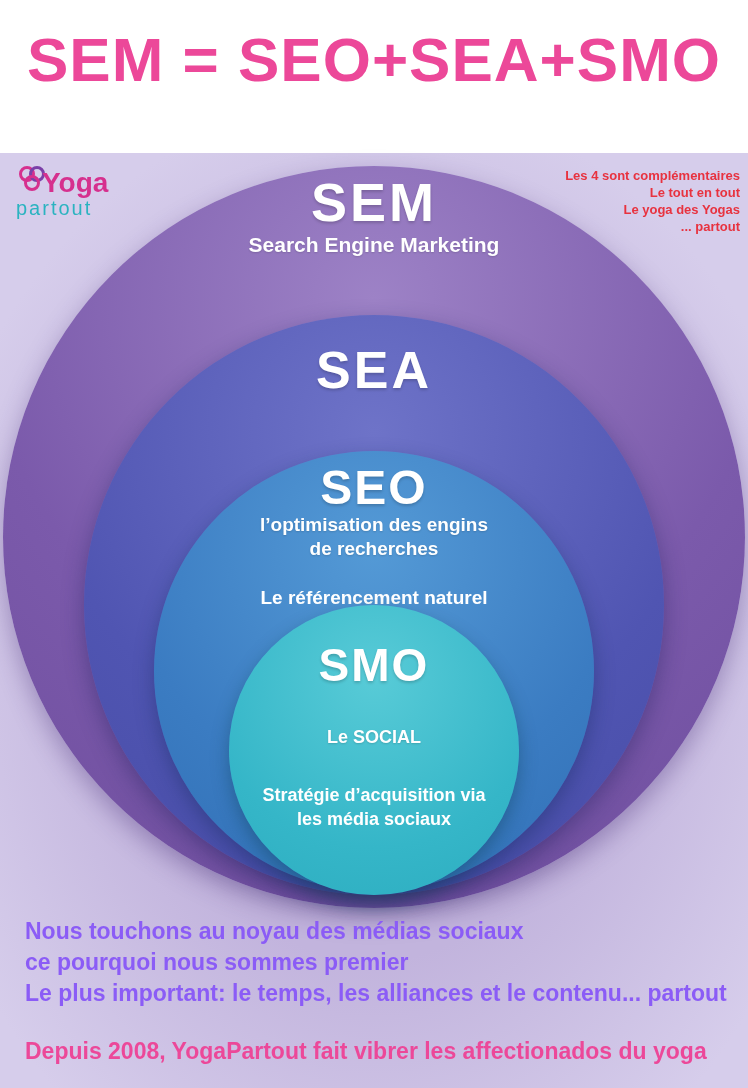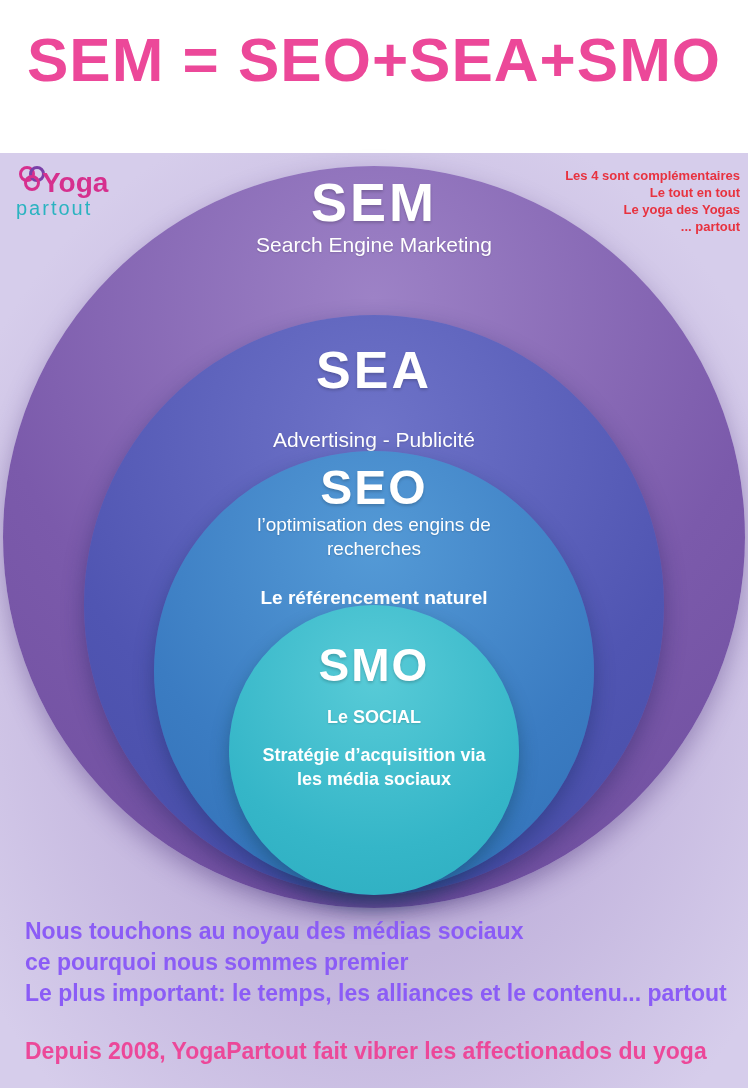--- a/index.html
+++ b/index.html
@@ -15,21 +15,21 @@
   .band{
     position:absolute;top:153px;left:0;width:748px;height:996px;
     background:radial-gradient(ellipse 62% 58% at 50% 52%, #c2b4dd 50%, #d6cdeb 100%);
   }
   .circle{
     position:absolute;border-radius:50%;
     display:flex;flex-direction:column;align-items:center;
     text-align:center;color:#ffffff;box-sizing:border-box;
   }
   .clabel{font-weight:bold;text-shadow:0 2px 3px rgba(0,0,0,.18);line-height:1.05;}
-  .csub{font-weight:normal;text-shadow:0 1px 2px rgba(0,0,0,.15);}
+  .csub{font-weight:bold;text-shadow:0 1px 2px rgba(0,0,0,.15);}
 
   .sem{
     left:3px;top:13px;width:742px;height:742px;padding-top:8px;
     background:radial-gradient(circle at 50% 18%, #9d82c6 0%, #7b5aab 55%, #6e4d9d 100%);
     box-shadow:0 10px 25px rgba(60,35,110,.35);
   }
   .sem .clabel{font-size:54px;letter-spacing:3px;}
   .sem .csub{font-size:21px;margin-top:2px;}
 
   .sea{
@@ -46,20 +46,21 @@
     box-shadow:0 8px 20px rgba(20,40,90,.4);
   }
   .seo .clabel{font-size:48px;letter-spacing:2px;}
   .seo .csub{font-size:19px;max-width:250px;line-height:1.25;}
   .seo .csub2{font-weight:bold;font-size:19px;margin-top:26px;}
 
   .smo{
     left:229px;top:452px;width:290px;height:290px;padding-top:36px;
     background:radial-gradient(circle at 50% 25%, #58cbd7 0%, #35b6c8 65%, #2dadc0 100%);
     box-shadow:0 8px 18px rgba(10,60,80,.4);
+    gap:20px;
   }
   .smo .clabel{font-size:46px;letter-spacing:2px;}
   .smo .csub{font-weight:bold;font-size:18px;margin-top:18px;}
   .smo .csub2{font-weight:bold;font-size:18px;margin-top:16px;max-width:250px;line-height:1.3;}
 
   .logo{position:absolute;top:12px;left:16px;}
   .logo-top{display:flex;align-items:flex-end;}
   .logo-yoga{font-size:28px;font-weight:bold;color:#d6308e;margin-left:-6px;line-height:1;}
   .logo-partout{font-size:20px;color:#2bb3c0;letter-spacing:2px;margin-top:0px;line-height:1.1;}
 
@@ -111,21 +112,20 @@
       <div>... partout</div>
     </div>
 
     <div class="circle sem">
       <div class="clabel">SEM</div>
       <div class="csub">Search Engine Marketing</div>
     </div>
 
     <div class="circle sea">
       <div class="clabel">SEA</div>
-      <div class="csub">Advertising - Publicité</div>
     </div>
 
     <div class="circle seo">
       <div class="clabel">SEO</div>
       <div class="csub">l’optimisation des engins de recherches</div>
       <div class="csub2">Le référencement naturel</div>
     </div>
 
     <div class="circle smo">
       <div class="clabel">SMO</div>

